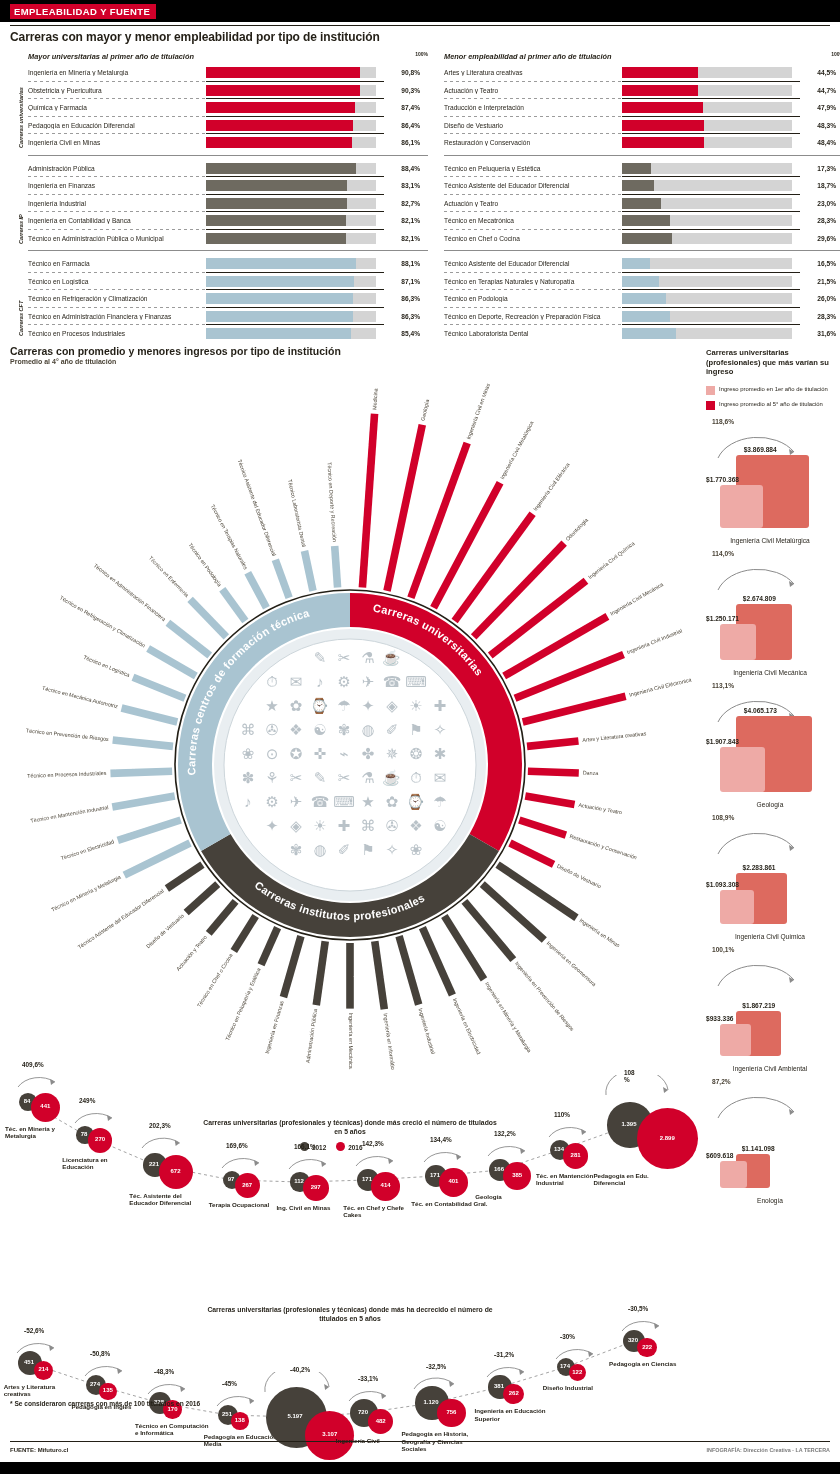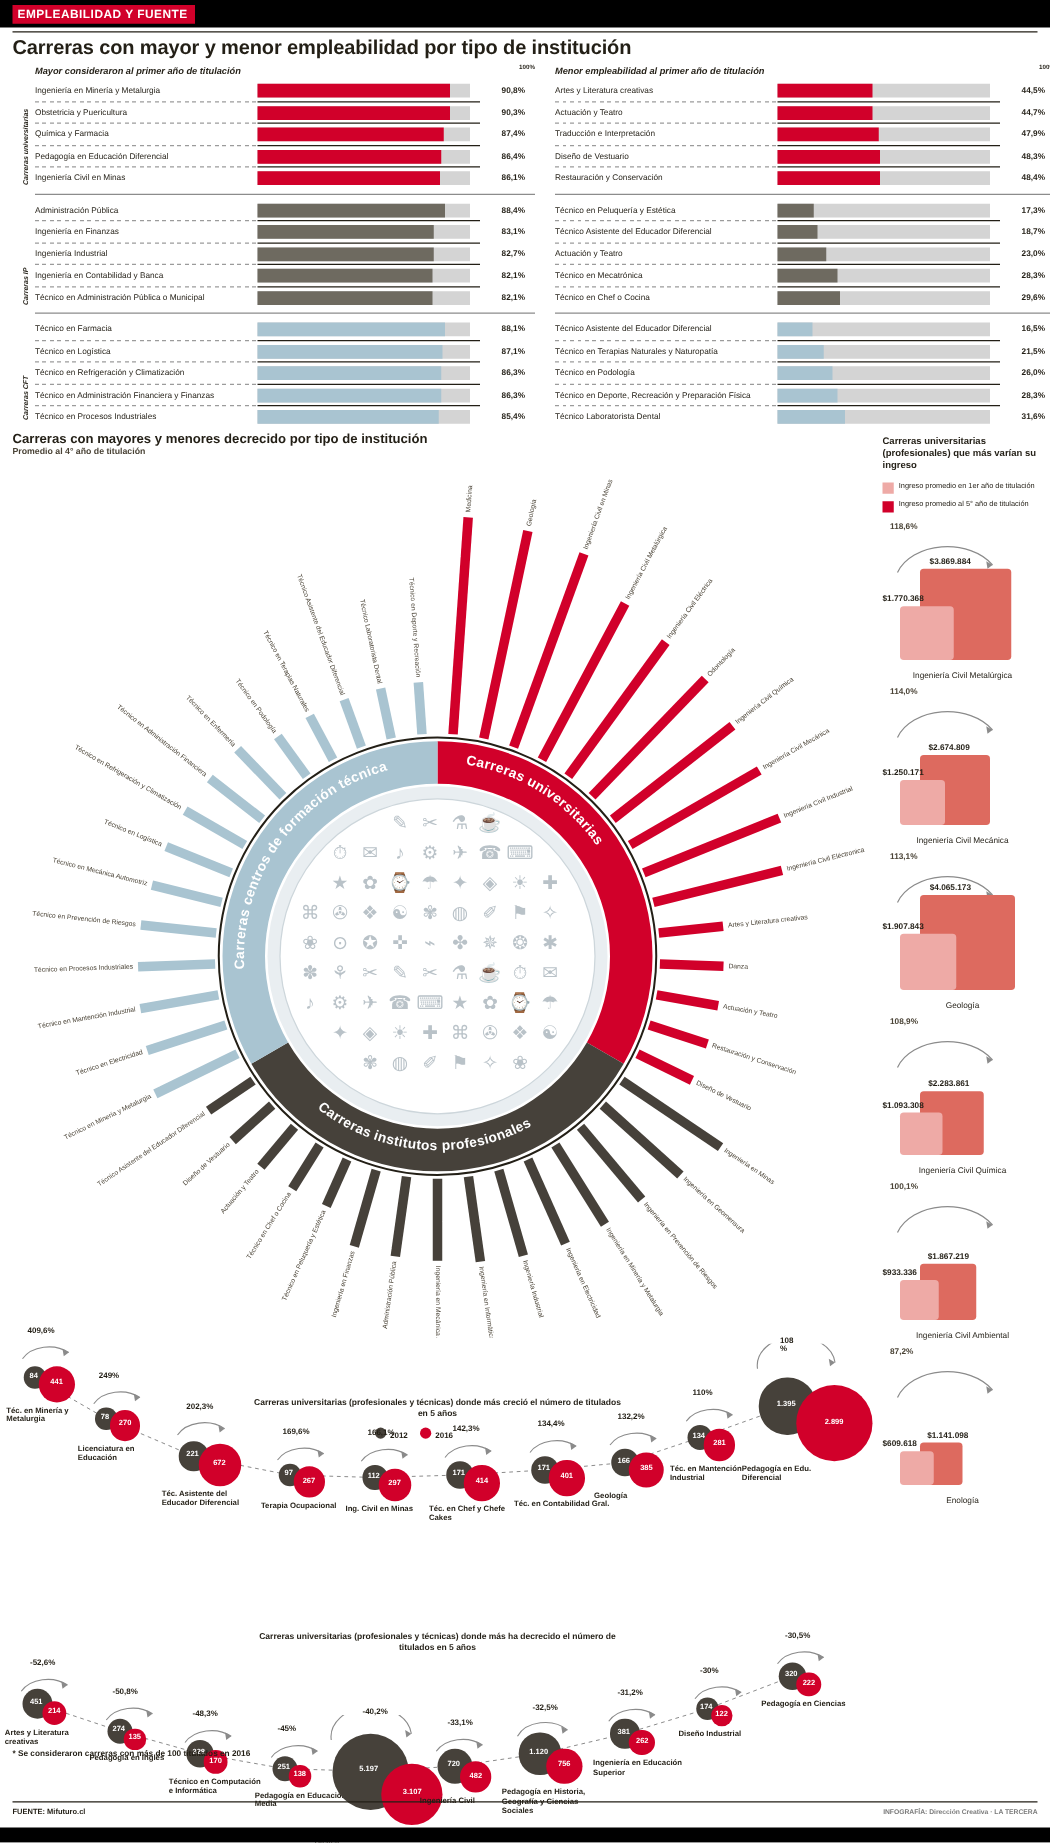--- a/index.html
+++ b/index.html
@@ -13,21 +13,21 @@
 
   
   .topbar { position:absolute; left:0; top:0; width:840px; height:22px; background:#000; }
   .kicker {
     position:absolute; left:10px; top:4px;
     background:#d1002a; color:#fff; font-size:9.5px; font-weight:bold;
     letter-spacing:.4px; padding:2px 6px 2px 4px; line-height:11px;
   }
   .rule { position:absolute; left:10px; width:820px; height:1px; background:#231f16; }
 
-  .h1 { position:absolute; left:10px; top:30px; font-size:16px; font-weight:bold; letter-spacing:-.1px; }
+  .h1 { position:absolute; left:10px; top:30px; font-size:12px; font-weight:bold; letter-spacing:-.1px; }
 
   
   .emp { position:absolute; left:10px; top:52px; width:820px; height:282px; }
   .emp-col { position:absolute; top:0; width:400px; }
   .emp-col.left { left:18px; }
   .emp-col.right { left:434px; }
   .emp-subtitle { font-size:7.4px; font-weight:bold; font-style:italic; color:#231f16; margin-bottom:3px; }
   .axis-label { position:absolute; right:0; top:-1px; font-size:5px; font-weight:bold; color:#231f16; }
 
   .grp { position:relative; }
@@ -103,21 +103,21 @@
 
 <div class="page">
 
   <div class="topbar"></div>
   <div class="kicker">EMPLEABILIDAD Y FUENTE</div>
   <div class="rule" style="top:25px;"></div>
   <div class="h1">Carreras con mayor y menor empleabilidad por tipo de institución</div>
 
   <div class="emp">
     <div class="emp-col left">
-      <div class="emp-subtitle">Mayor consideraron al primer año de titulación</div>
+      <div class="emp-subtitle">Mayor universitarias al primer año de titulación</div>
       <div class="axis-label">100%</div>
       <div id="emp-left">
           <div class="grp">
             <div class="row">
         <div class="nm">Ingeniería en Minería y Metalurgia</div>
         <div class="track">
           <div class="fill" style="width:90.8%;background:#d1002a"></div>
         </div>
         <div class="pct">90,8%</div>
         <div class="dots"></div>
@@ -401,21 +401,21 @@
           </div>
         </div>
     </div>
     <div id="emp-tags">
         <div class="side-tag" style="top:96px;left:8px">Carreras universitarias</div>
         <div class="side-tag" style="top:192px;left:8px">Carreras IP</div>
         <div class="side-tag" style="top:284px;left:8px">Carreras CFT</div>
       </div>
   </div>
 
-  <div class="h2">Carreras con mayores y menores decrecido por tipo de institución</div>
+  <div class="h2">Carreras con promedio y menores ingresos por tipo de institución</div>
   <div class="h2sub">Promedio al 4° año de titulación</div>
 
   <div class="radial">
     <svg id="radial-svg" width="700" height="730" viewBox="0 0 700 730">
         <path d="M350 253A172 172 0 0 1 498.9563694509235 511L469.51150572225254 494A138 138 0 0 0 350 287Z" fill="#d1002a"></path>
         <path d="M498.9563694509235 511A172 172 0 0 1 201.04363054907654 511L230.48849427774746 494A138 138 0 0 0 469.51150572225254 494Z" fill="#46413a"></path>
         <path d="M201.04363054907654 511A172 172 0 0 1 349.99999999999994 253L350 287A138 138 0 0 0 230.48849427774746 494Z" fill="#a9c4d1"></path>
         <circle cx="350" cy="425" r="136" fill="#e9eef1"></circle>
         <circle cx="350" cy="425" r="126" fill="#ffffff" stroke="#cdd6db" stroke-width="1"></circle>
         <circle cx="350" cy="425" r="175" fill="none" stroke="#231f16" stroke-width="1.6"></circle>

